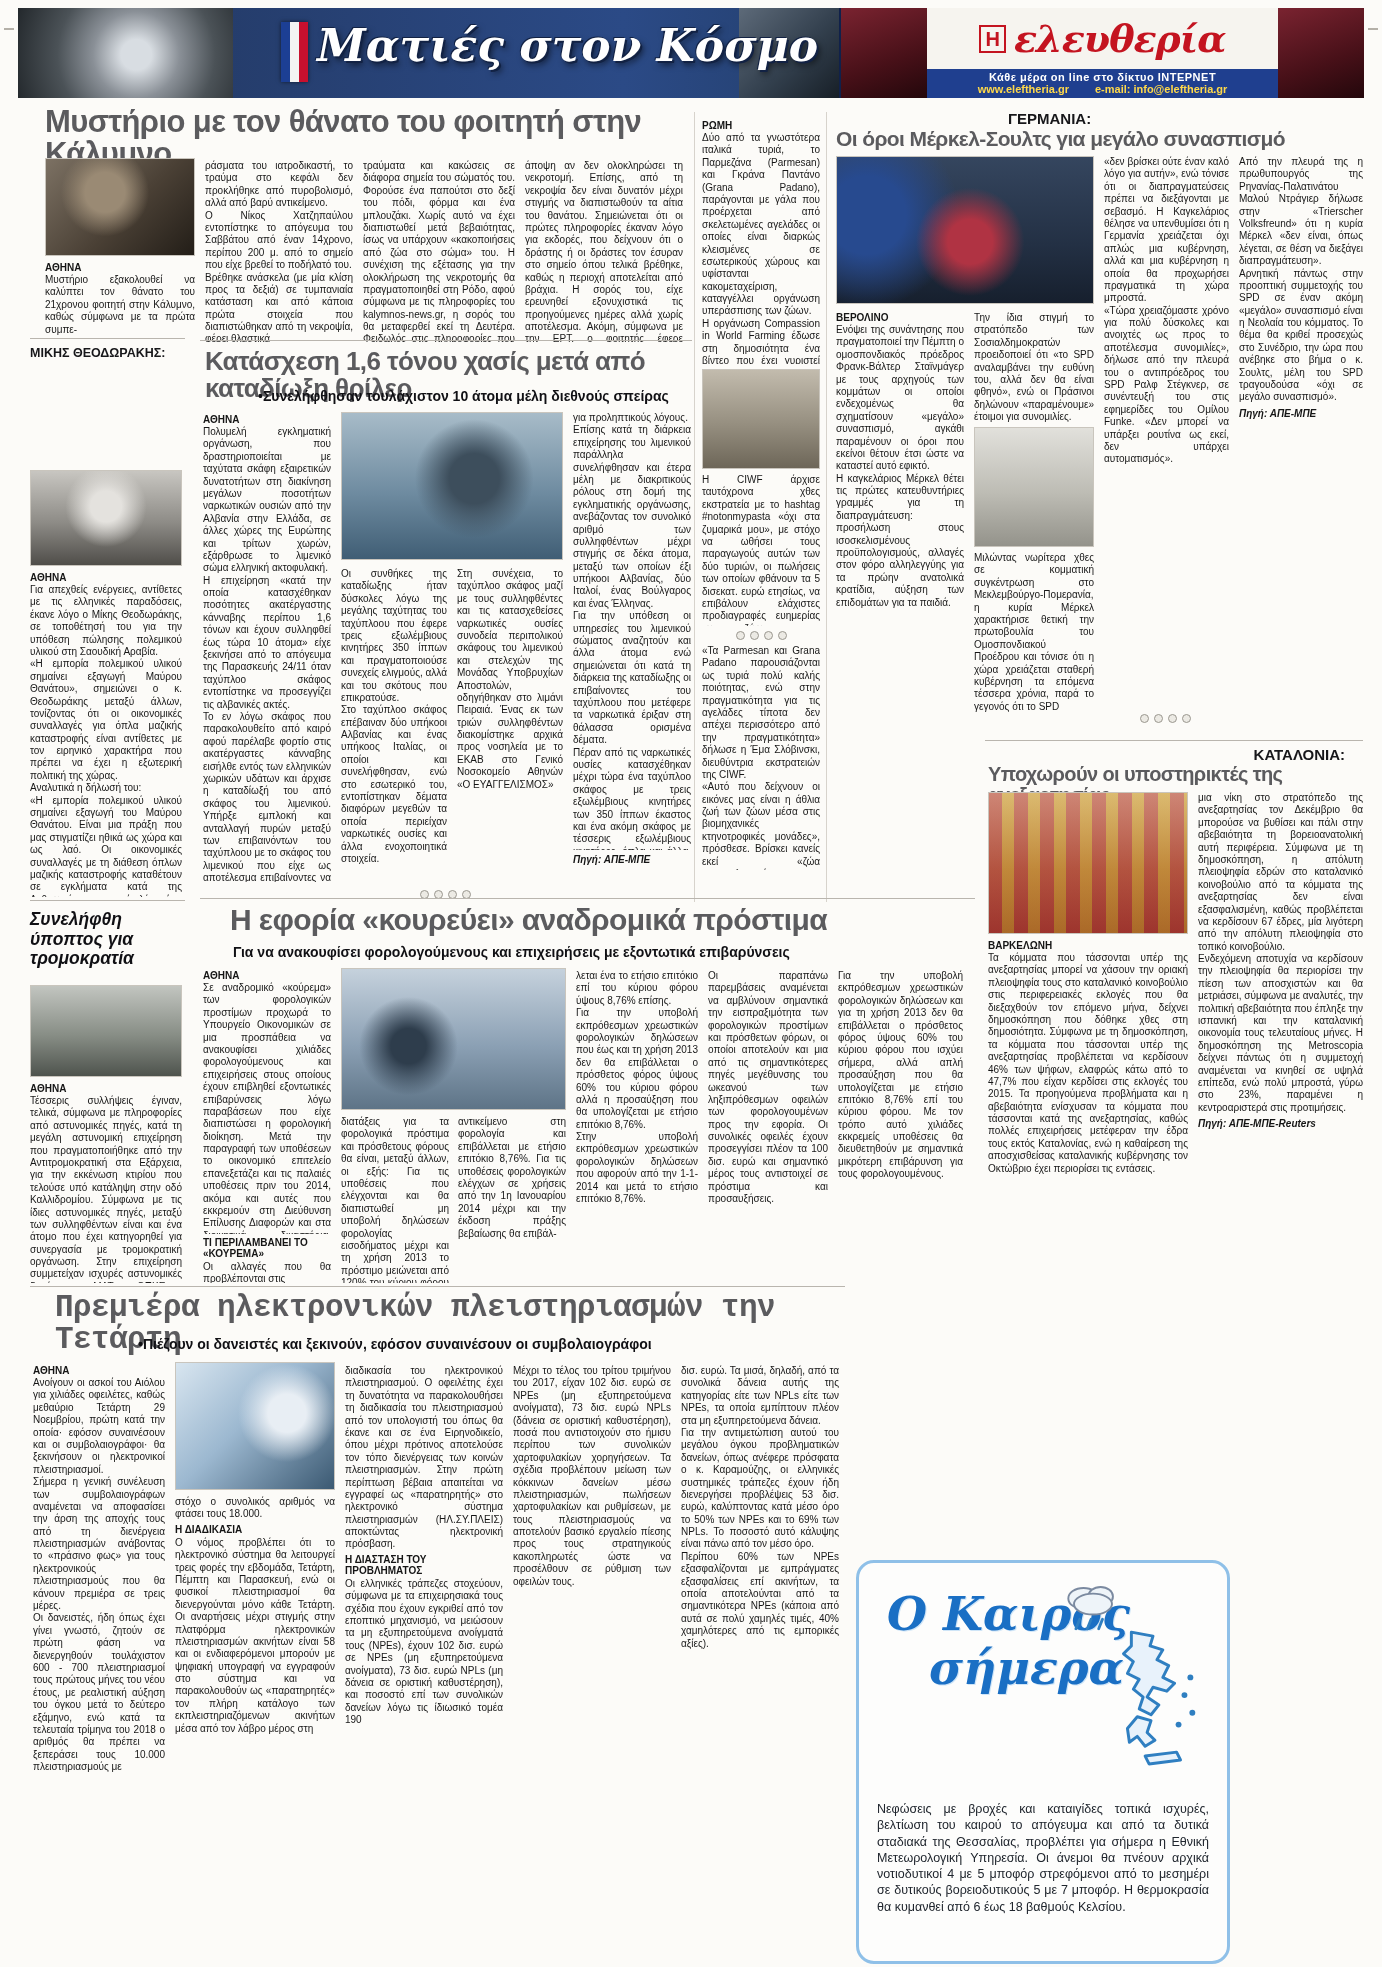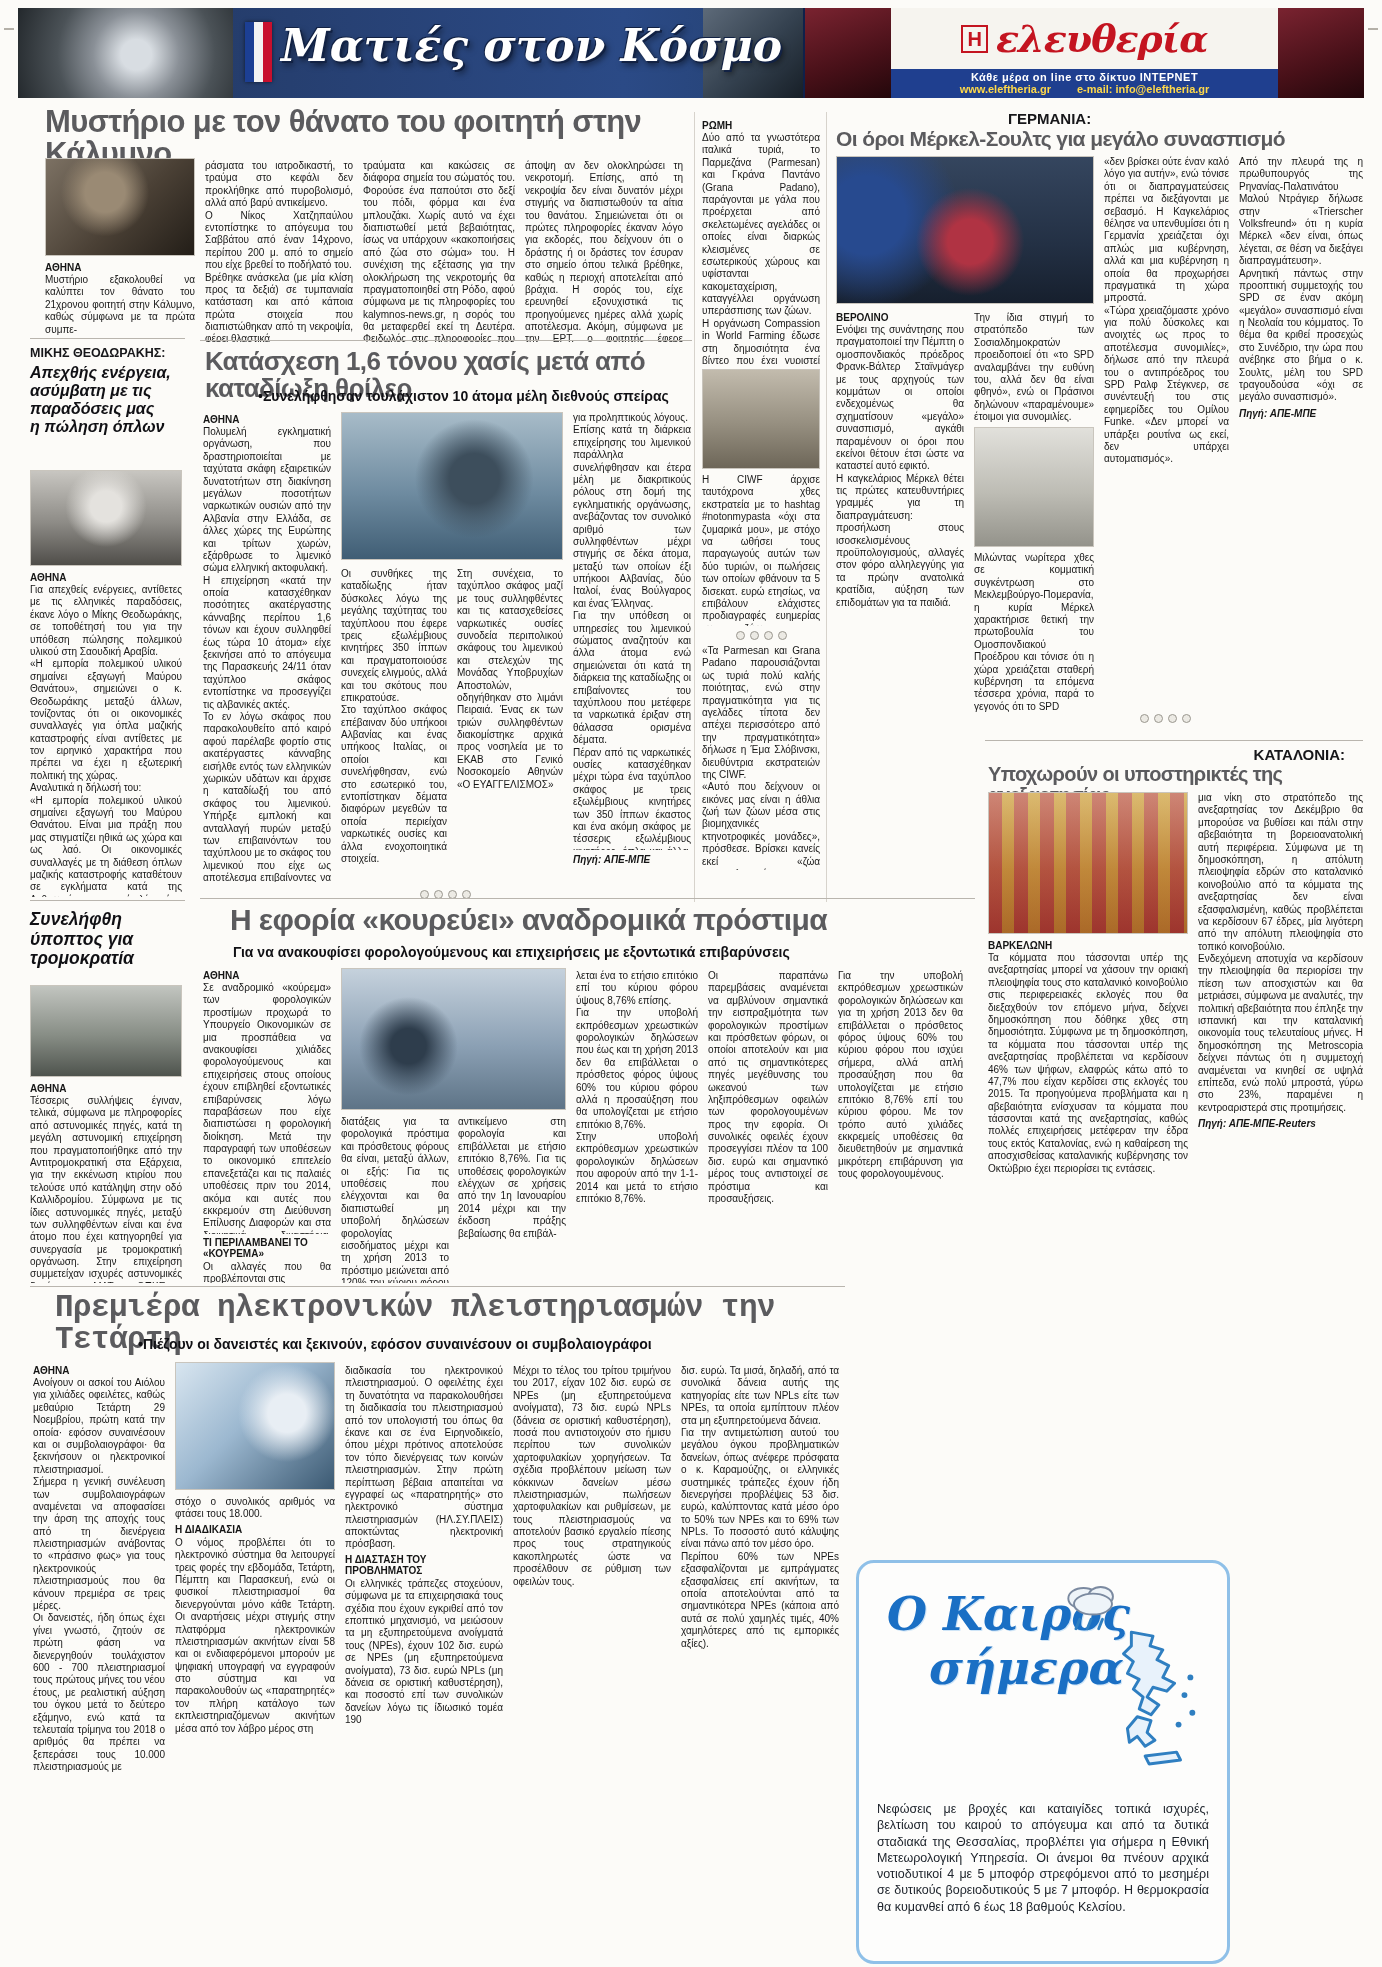--- a/index.html
+++ b/index.html
@@ -4,21 +4,21 @@
 <style>
   html,body{margin:0;padding:0;background:#e8e6e1;}
   .page{position:relative;width:1382px;height:1967px;background:#fcfbf8;margin:0 auto;
         font-family:"Liberation Sans",sans-serif;color:#151515;overflow:hidden;}
   .abs{position:absolute;}
   
   .banner{position:absolute;left:18px;top:8px;width:1346px;height:90px;background:
       linear-gradient(90deg,#22365e 0%,#2b4a86 45%,#24406f 60%,#1d3255 100%);display:flex;overflow:hidden;}
   .banner-eye{width:215px;height:100%;background:
       radial-gradient(circle at 55% 52%,#d8dde2 0 12%,#8a9097 34%,#4b5257 62%,#23282c 100%);}
-  .banner-mid{position:relative;flex:0 0 470px;height:100%;}
+  .banner-mid{position:relative;flex:0 0 470px;height:100%;margin-left:36px;}
   .banner-flag{position:absolute;left:12px;top:14px;width:27px;height:60px;display:flex;box-shadow:0 0 4px rgba(0,0,0,.6);}
   .banner-flag i{flex:1;}
   .banner-flag i:nth-child(1){background:#1c3f94;}
   .banner-flag i:nth-child(2){background:#f3f3f3;}
   .banner-flag i:nth-child(3){background:#c8102e;}
   .banner-title{position:absolute;left:48px;top:12px;width:420px;
       font-family:"DejaVu Serif",serif;font-style:italic;font-weight:bold;font-size:44px;color:#ffffff;
       text-shadow:2px 2px 0 #122244,-1px -1px 0 #122244,3px 4px 6px rgba(0,0,0,.55);white-space:nowrap;}
   .banner-cam{width:100px;height:100%;background:
       linear-gradient(135deg,#5d6a79 0%,#33404e 55%,#171f27 100%);}
@@ -172,24 +172,20 @@
   <div class="dots" style="left:1140px;top:714px;">
       <i></i>
       <i></i>
       <i></i>
       <i></i>
     </div>
 
   <div class="rule-h" style="left:30px;top:338px;width:155px;"></div>
   <div class="abs" style="left:30px;top:346px;width:155px;">
     <div class="kicker" style="font-size:12.5px;">ΜΙΚΗΣ ΘΕΟΔΩΡΑΚΗΣ:</div>
-    <div class="sidekick" style="font-size:16px;margin-top:4px;">Απεχθής ενέργεια,
-ασύμβατη με τις
-παραδόσεις μας
-η πώληση όπλων</div>
   </div>
   <div class="photo ph-theo" style="left:30px;top:470px;width:152px;height:96px;"></div>
   <div class="colbox" style="left:30px;top:572px;width:152px;height:325px;">
     <div class="dl">ΑΘΗΝΑ</div>
     <div class="bt">Για απεχθείς ενέργειες, αντίθετες με τις ελληνικές παραδόσεις, έκανε λόγο ο Μίκης Θεοδωράκης, σε τοποθέτησή του για την υπόθεση πώλησης πολεμικού υλικού στη Σαουδική Αραβία.
 «Η εμπορία πολεμικού υλικού σημαίνει εξαγωγή Μαύρου Θανάτου», σημειώνει ο κ. Θεοδωράκης μεταξύ άλλων, τονίζοντας ότι οι οικονομικές συναλλαγές για όπλα μαζικής καταστροφής είναι αντίθετες με τον ειρηνικό χαρακτήρα που πρέπει να έχει η εξωτερική πολιτική της χώρας.
 Αναλυτικά η δήλωσή του:
 «Η εμπορία πολεμικού υλικού σημαίνει εξαγωγή του Μαύρου Θανάτου. Είναι μια πράξη που μας στιγματίζει ηθικά ως χώρα και ως λαό. Οι οικονομικές συναλλαγές με τη διάθεση όπλων μαζικής καταστροφής καταθέτουν σε εγκλήματα κατά της Ανθρωπότητας και επί πλέον είναι αντίθετες με τον ειρηνικό χαρακτήρα που πρέπει να έχει η εξωτερική μας πολιτική. Αποτελούν σήμερα τη μελανότερη σελίδα για τις Μεγάλες Δυνάμεις που κατορθώνουν με αυτόν τον τρόπο να προσπορίζονται τεράστια οικονομικά οφέλη εξάγοντας πολέμους. Αυτές οι απεχθείς ενέργειες είναι αντίθετες με τις δικές μας παραδόσεις και γι' αυτό απαράδεκτες και ακατανόητες».</div>
   </div>
 

